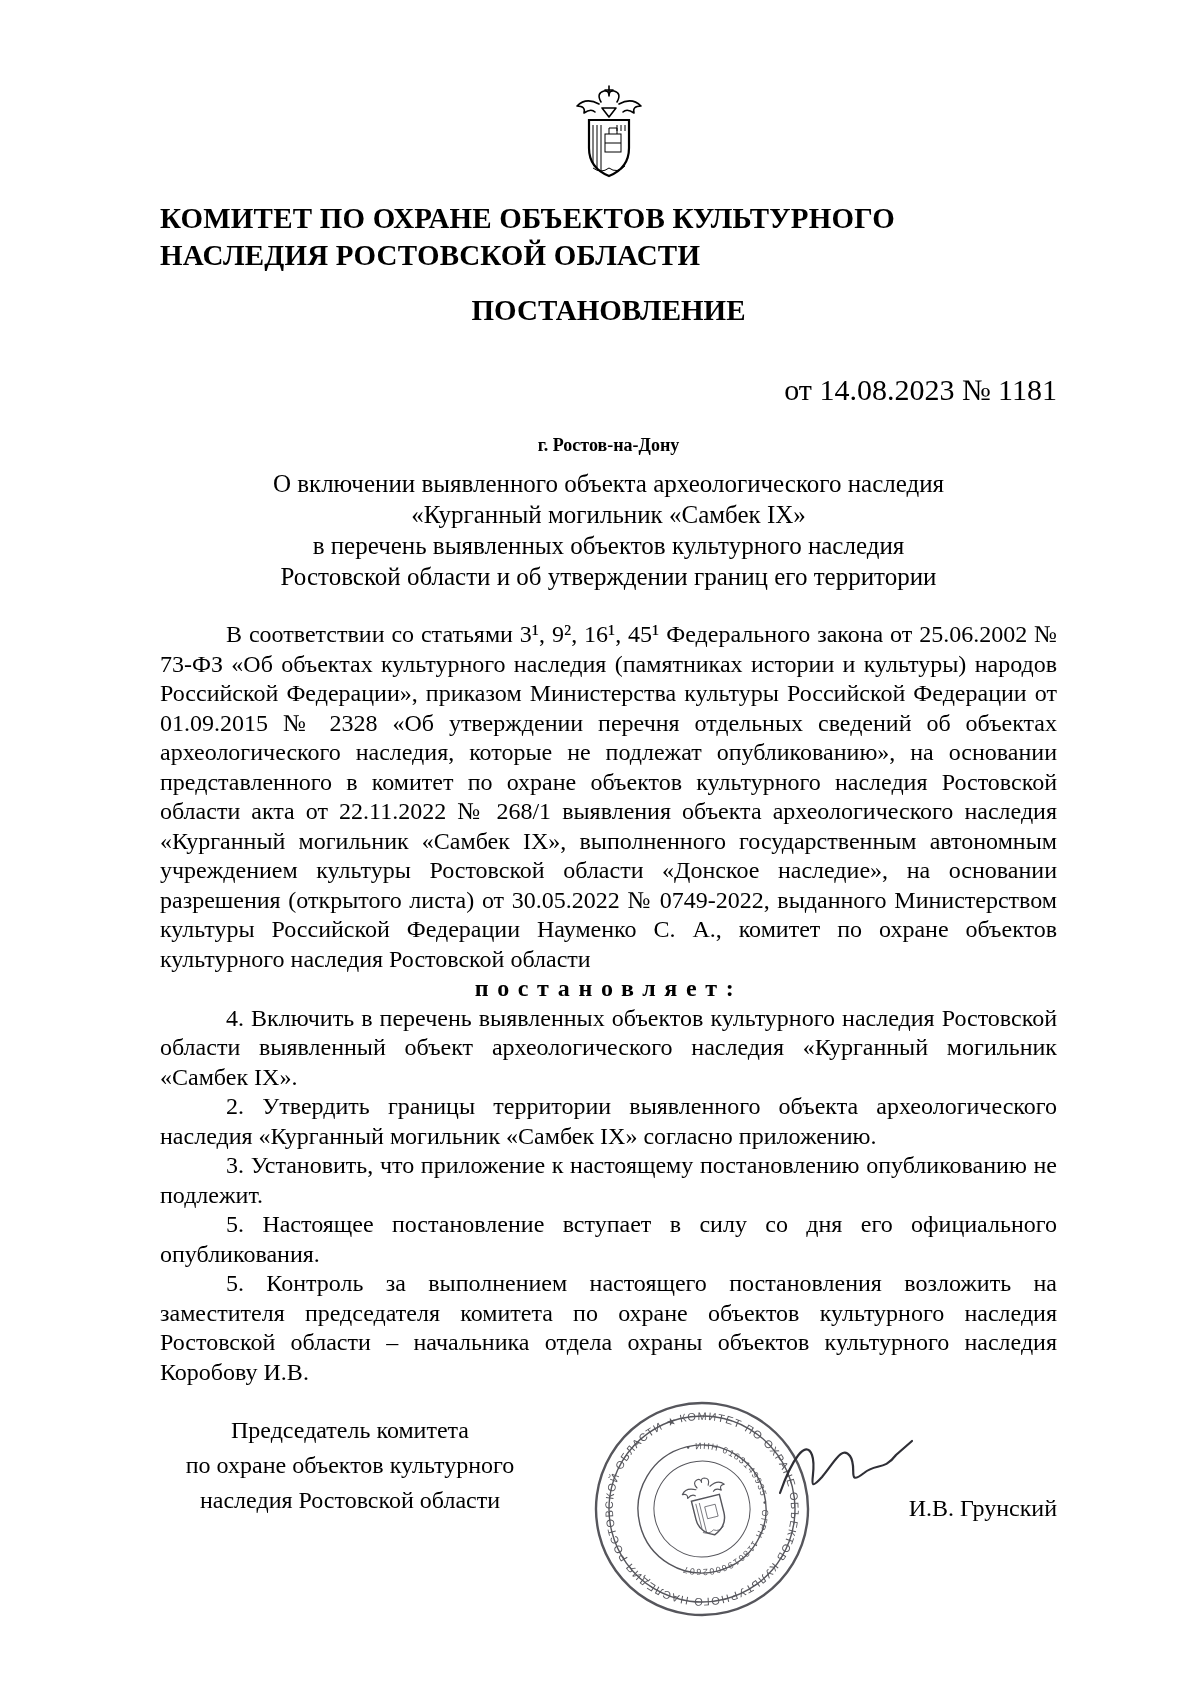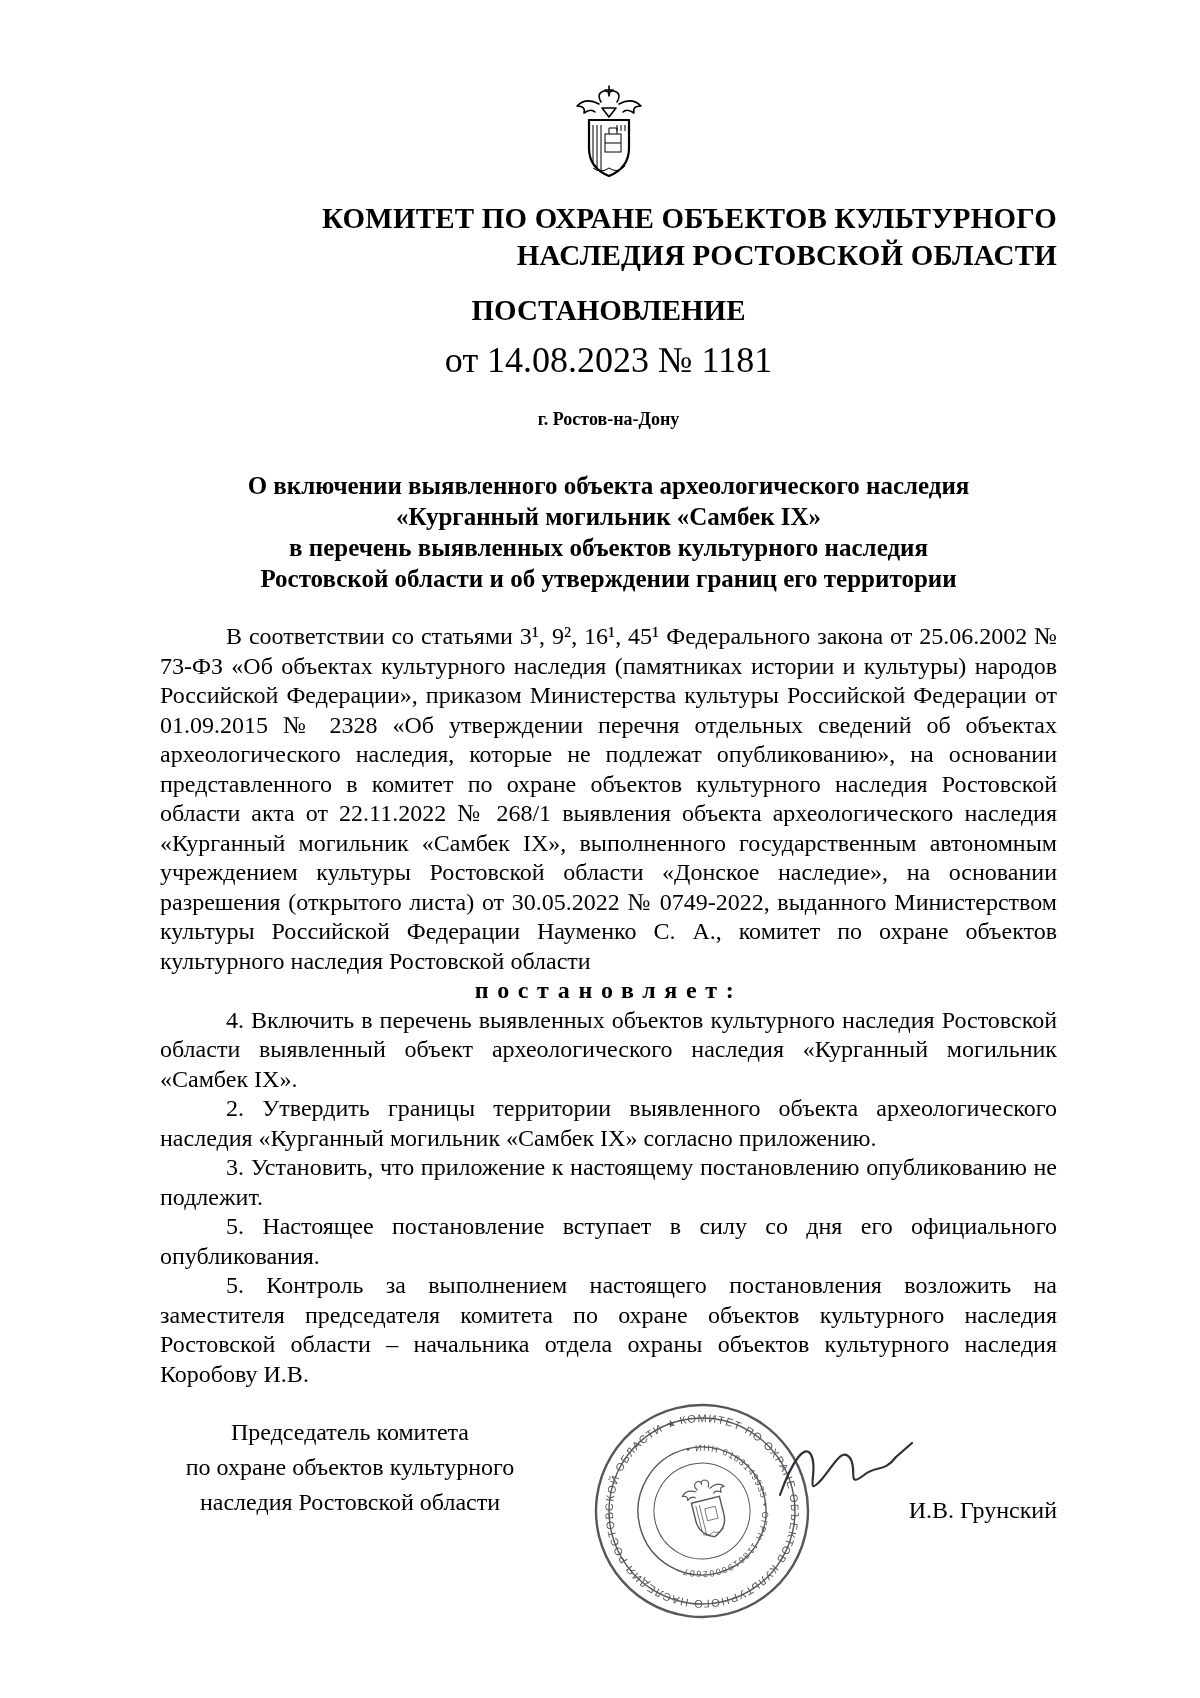--- a/index.html
+++ b/index.html
@@ -12,25 +12,25 @@
     background: #ffffff;
     color: #000000;
     font-family: "Liberation Serif", "DejaVu Serif", serif;
     overflow: hidden;
   }
   .content { padding: 80px 143px 0 160px; }
 
   .herb-wrap { text-align: center; margin-bottom: 12px; }
   .herb-wrap svg { display: inline-block; }
 
-  .org-title { text-align: right; font-weight: bold; font-size: 29px; line-height: 37px; letter-spacing: 0.2px; }
+  .org-title { text-align: left; font-weight: bold; font-size: 29px; line-height: 37px; letter-spacing: 0.2px; }
   .doc-type  { text-align: center; font-weight: bold; font-size: 29px; margin-top: 20px; }
-  .date-line { text-align: center; font-size: 36px; margin-top: 12px; }
+  .date-line { text-align: right; font-size: 30px; margin-top: 46px; }
   .city-line { text-align: center; font-weight: bold; font-size: 18px; margin-top: 28px; }
-  .subject   { text-align: center; font-weight: bold; font-size: 25px; line-height: 31px; margin-top: 40px; }
+  .subject   { text-align: center; font-weight: normal; font-size: 25px; line-height: 31px; margin-top: 12px; }
 
   .body-text { margin-top: 28px; font-size: 24px; line-height: 29.5px; text-align: justify; }
   .body-text p { margin: 0; text-indent: 66px; }
   p.resolves { text-indent: 0; font-weight: bold; letter-spacing: 0.36em; text-align: center; }
 
   .signature { position: relative; margin-top: 14px; height: 300px; }
   .sig-position { position: absolute; left: 160px; top: 12px; width: 380px; text-align: center; font-size: 24px; line-height: 35px; }
   .sig-name { position: absolute; right: 143px; top: 74px; font-size: 24px; margin-top: 20px; }
 
   .stamp {

